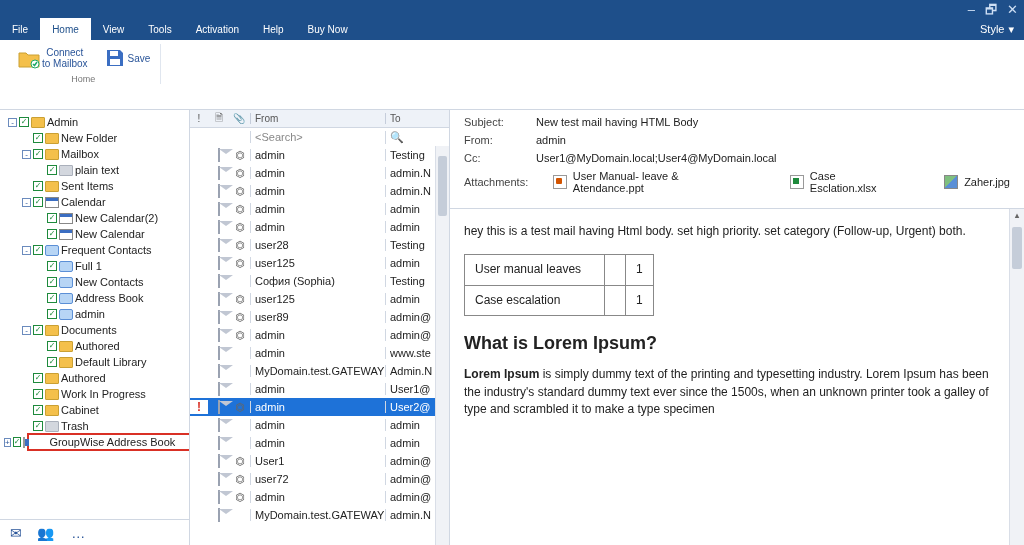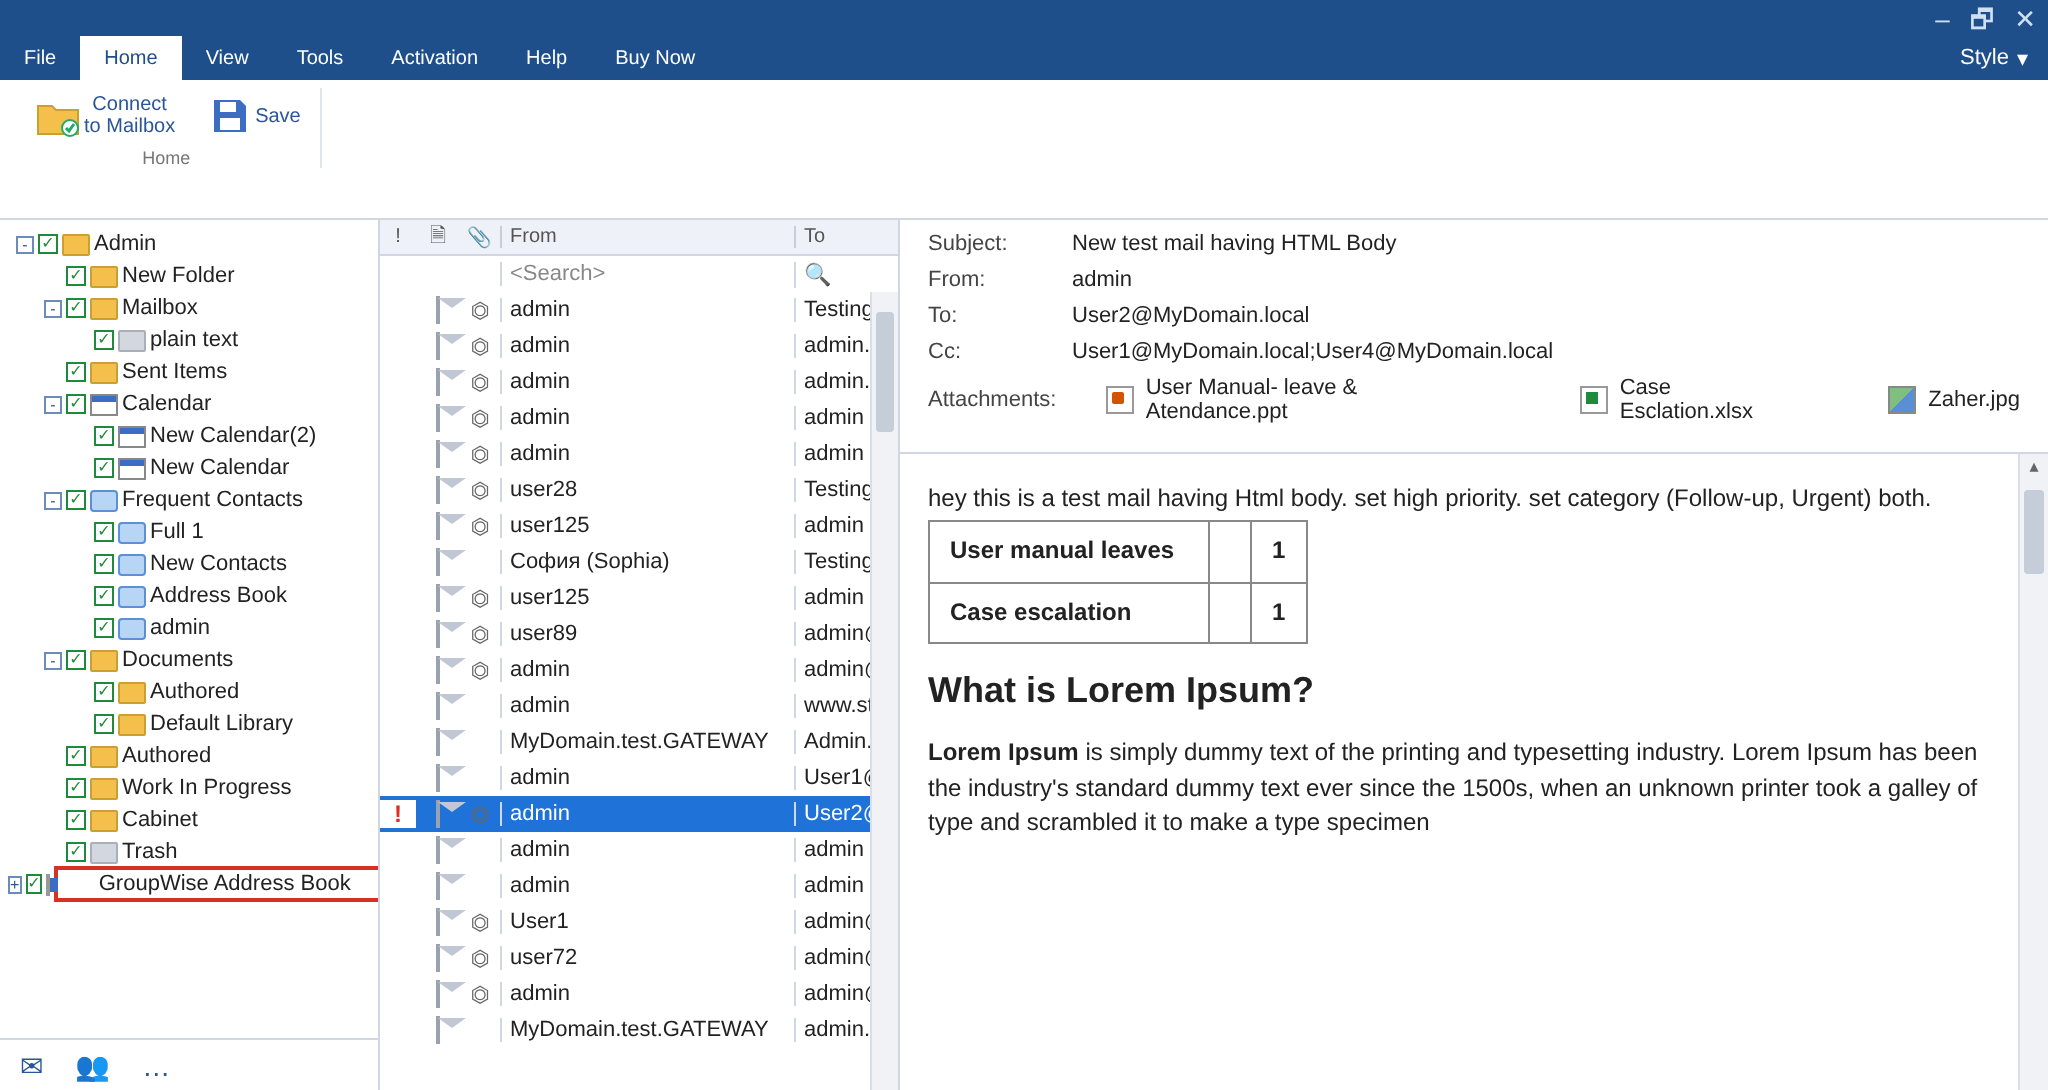--- a/index.html
+++ b/index.html
@@ -41,21 +41,21 @@
   .tree-footer .fic { font-size: 14px; }
 
   
   .msglist { width: 260px; border-right: 1px solid #d0d7e2; display: flex; flex-direction: column; }
   .msglist-header, .msglist-row { display: flex; align-items: center; height: 18px; }
   .msglist-header { background: #eef2f8; border-bottom: 1px solid #d0d7e2; font-size: 10px; color: #555; }
   .col-bang { width: 18px; text-align: center; }
   .col-doc  { width: 22px; text-align: center; }
   .col-clip { width: 20px; text-align: center; }
   .col-from { flex: 1; padding-left: 4px; overflow: hidden; text-overflow: ellipsis; white-space: nowrap; border-left: 1px solid #d0d7e2; }
-  .col-to   { width: 52px; padding-left: 4px; overflow: hidden; white-space: nowrap; border-left: 1px solid #d0d7e2; }
+  .col-to   { width: 64px; padding-left: 4px; overflow: hidden; white-space: nowrap; border-left: 1px solid #d0d7e2; }
   .msglist-header .col-from, .msglist-header .col-to { border-left: 1px solid #c5cddb; }
   .search-row { display: flex; align-items: center; height: 18px; }
   .search-row .col-from { color: #888; font-style: normal; }
   .search-row .mag { color: #2a5599; }
   .msg-rows { flex: 1; overflow: hidden; position: relative; }
   .msglist-row.selected { background: #1e72d8; color: #fff; }
   .msglist-row.selected .col-bang { color: #d93025; background: #fff; }
   .env-ico { width: 15px; height: 10px; background: #e2e5ea; border: 1px solid #9aa2b1; position: relative; margin: 0 auto; }
   .env-ico::before { content: ""; position: absolute; left: 0; right: 0; top: 0; border-left: 7px solid transparent; border-right: 7px solid transparent; border-top: 5px solid #c1c7d3; }
   .clip-g { color: #666; font-size: 11px; }
@@ -74,21 +74,21 @@
   .aico.ppt { background: #fff; border: 1px solid #999; position: relative; }
   .aico.ppt::after { content: ""; position: absolute; left: 2px; top: 2px; width: 6px; height: 6px; background: #d35400; border-radius: 1px; }
   .aico.xls { background: #fff; border: 1px solid #999; position: relative; }
   .aico.xls::after { content: ""; position: absolute; left: 2px; top: 2px; width: 6px; height: 6px; background: #1e8a3c; }
   .aico.img { background: linear-gradient(135deg, #7fbf7f 50%, #5a8fd6 50%); border: 1px solid #888; }
   .prev-divider { height: 1px; background: #d0d7e2; }
   .prev-body { flex: 1; overflow: hidden; position: relative; padding: 14px 18px 0 14px; font-size: 12px; line-height: 1.45; }
   .prev-scrollbar { position: absolute; right: 0; top: 0; bottom: 0; width: 15px; background: #f0f2f6; border-left: 1px solid #d9dee7; }
   .prev-scrollbar .arrow { height: 14px; display: flex; align-items: center; justify-content: center; color: #666; font-size: 9px; }
   .prev-scrollbar .thumb { position: absolute; left: 2px; right: 2px; top: 18px; height: 42px; background: #c5cdd9; border-radius: 2px; }
-  .prev-body table { border-collapse: collapse; margin: 2px 0; font-weight: bold; }
+  .prev-body table { border-collapse: collapse; margin: 14px 0; }
   .prev-body td { border: 1px solid #888; padding: 6px 10px; font-size: 12px; min-width: 20px; }
   .prev-body td.wide { width: 140px; }
   .prev-body h2 { font-size: 18px; font-weight: 700; margin: 10px 0 10px 0; }
   .prev-body p.lead strong { font-weight: 700; }
 </style>
 </head>
 <body>
 
 <div class="titlebar">
   <span>–</span>
@@ -469,24 +469,20 @@
 
   <div class="preview">
     <div class="prev-header">
       <div class="hrow">
           <div class="hlabel">Subject:</div>
           <div>New test mail having HTML Body</div>
         </div>
       <div class="hrow">
           <div class="hlabel">From:</div>
           <div>admin</div>
-        </div>
-      <div class="hrow">
-          <div class="hlabel">To:</div>
-          <div>User2@MyDomain.local</div>
         </div>
       <div class="hrow">
           <div class="hlabel">Cc:</div>
           <div>User1@MyDomain.local;User4@MyDomain.local</div>
         </div>
       <div class="hrow attach-row">
         <div class="hlabel">Attachments:</div>
         <div id="attachments" style="display:flex;gap:40px;flex:1">
             <div class="attach">
               <span class="aico ppt"></span>

